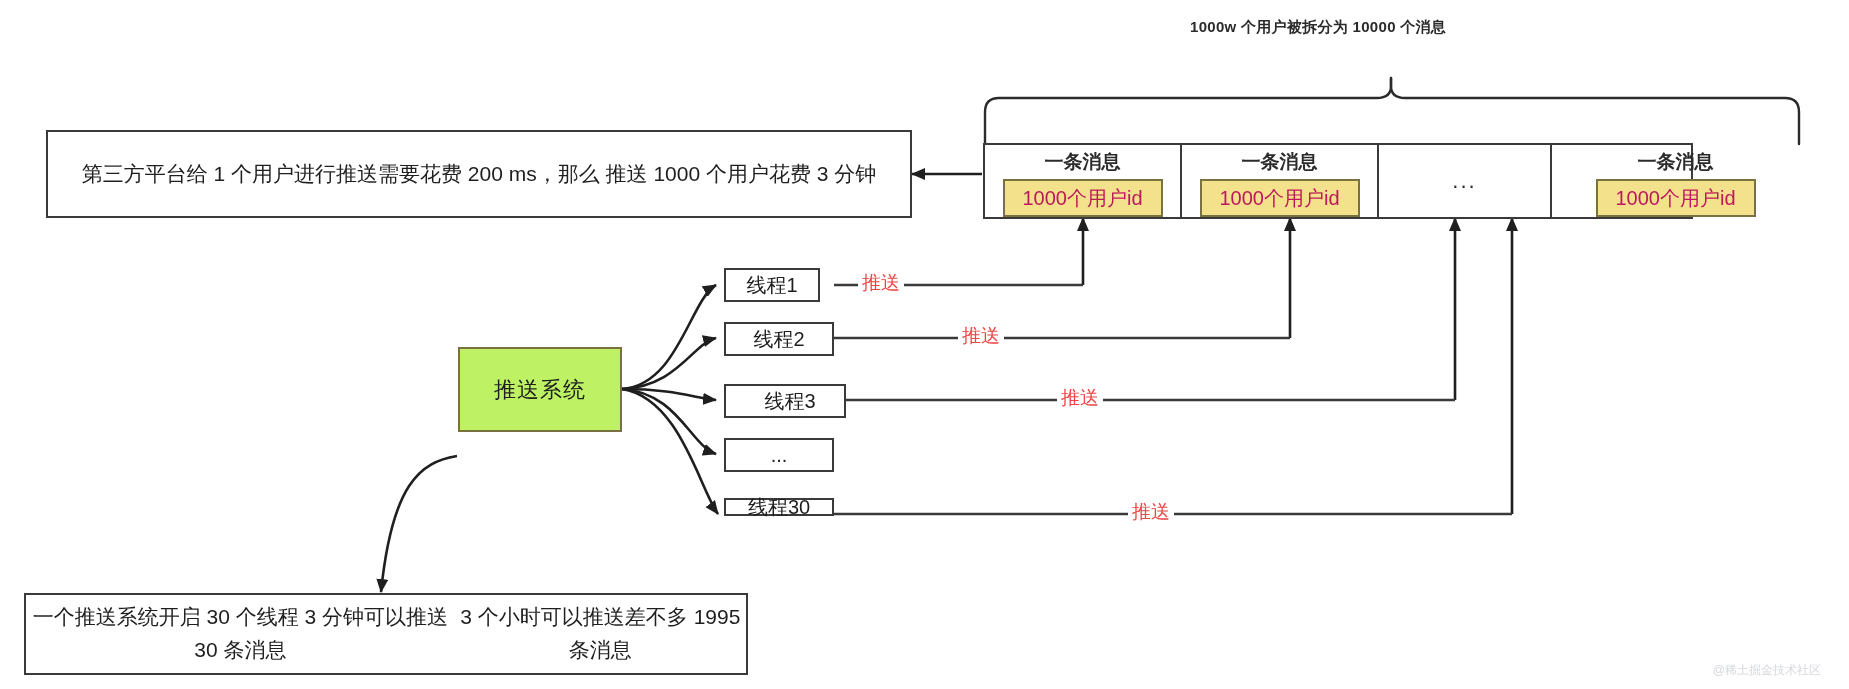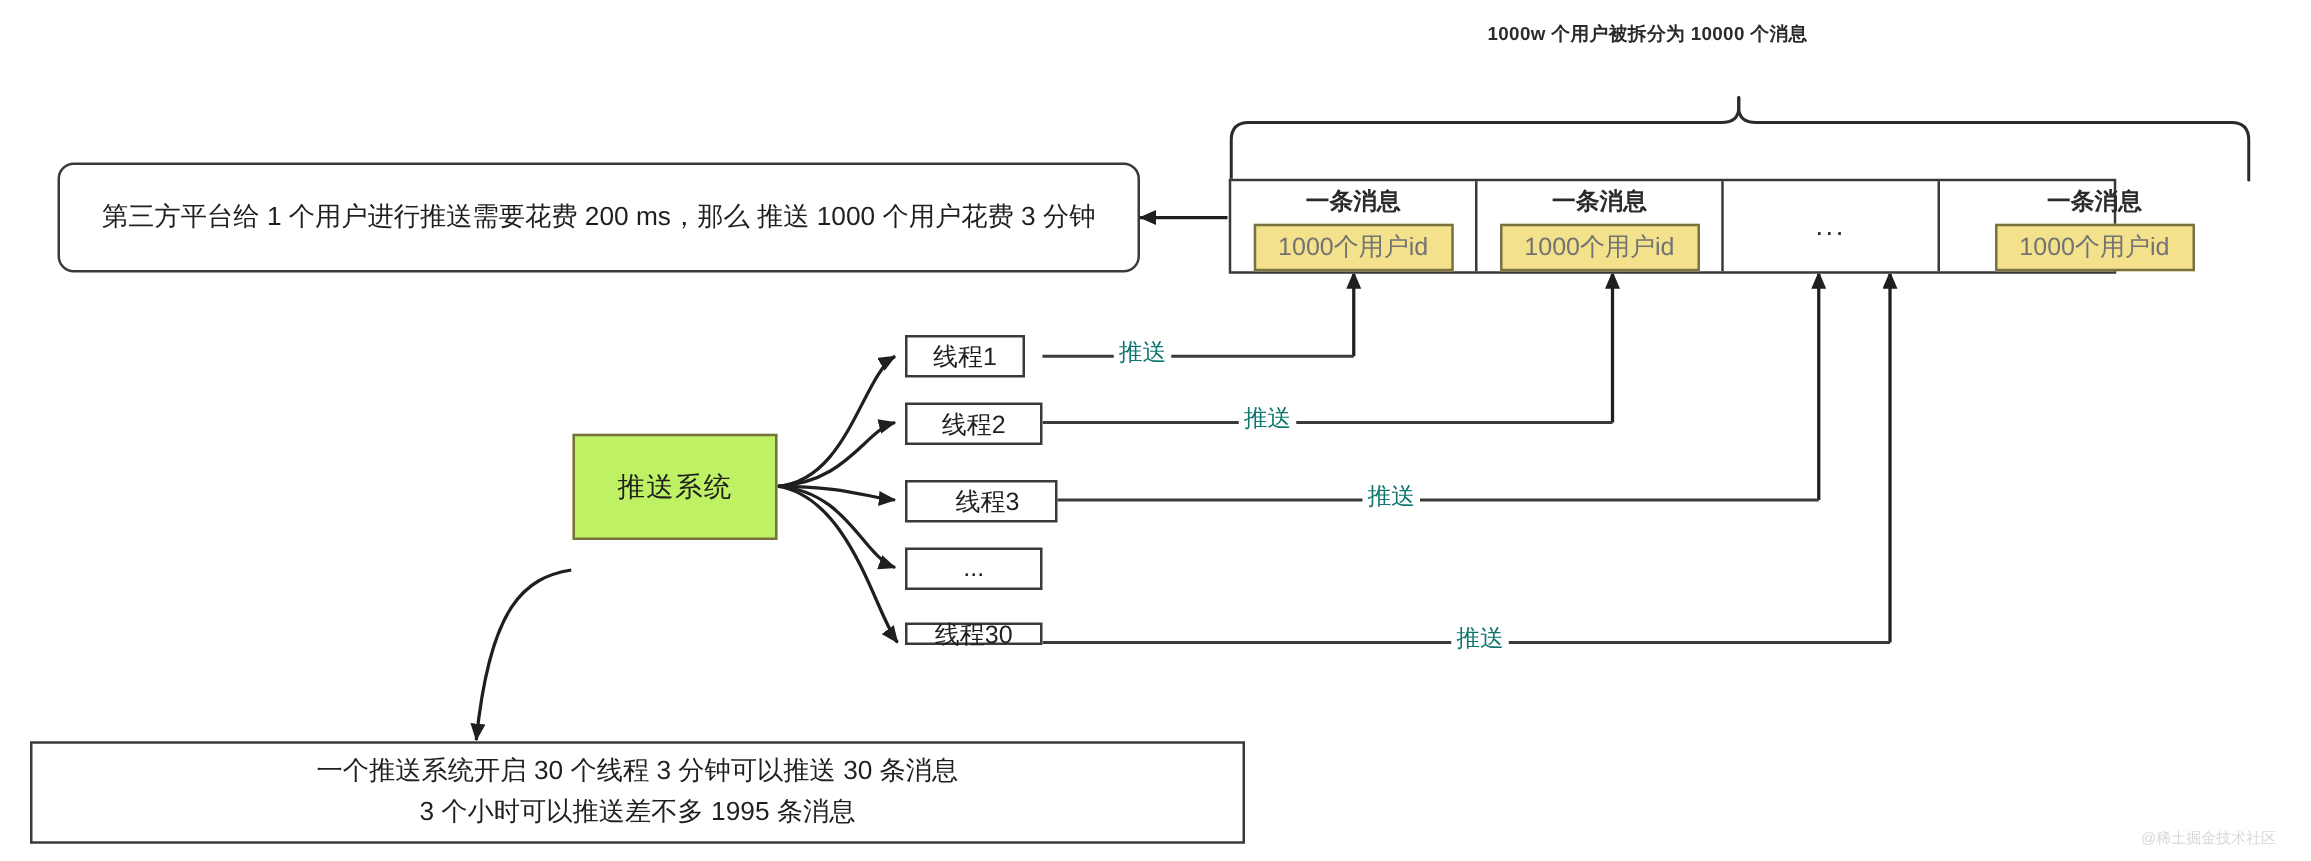--- a/index.html
+++ b/index.html
@@ -44,26 +44,25 @@
     position: absolute;
     font-size: 15px;
     font-weight: bold;
     color: #2b2b2b;
     white-space: nowrap;
     letter-spacing: 0.3px;
   }
   .edge-label {
     position: absolute;
     font-size: 19px;
-    color: #0f766e;
+    color: #ef4444;
     background: #ffffff;
     padding: 0 4px;
     white-space: nowrap;
     line-height: 1;
-    margin-left: 33px;
   }
   .msg-cell {
     position: absolute;
     box-sizing: border-box;
     border-right: 2px solid #3a3a3a;
     display: flex;
     flex-direction: column;
     align-items: center;
     justify-content: flex-start;
     padding-top: 6px;
@@ -74,21 +73,21 @@
     font-weight: bold;
     color: #2b2b2b;
     line-height: 1.2;
     margin-bottom: 5px;
   }
   .msg-chip {
     box-sizing: border-box;
     background: #f3e18c;
     border: 2px solid #7a7140;
     font-size: 20px;
-    color: #737373;
+    color: #be185d;
     display: flex;
     align-items: center;
     justify-content: center;
     line-height: 1;
   }
   .ellipsis-cell {
     font-size: 22px;
     color: #2b2b2b;
     letter-spacing: 2px;
     display: flex;
@@ -168,21 +167,21 @@
       <path d="M622,389 C676,389 694,398 716,400" marker-end="url(#arrowHead)"></path>
       <path d="M622,389 C678,393 690,445 716,454" marker-end="url(#arrowHead)"></path>
       <path d="M622,389 C680,398 700,490 718,514" marker-end="url(#arrowHead)"></path>
     </g>
 
     <g stroke="#1f1f1f" stroke-width="2.6" fill="none">
       <path d="M457,456 C420,462 392,484 381,592" marker-end="url(#arrowHead)"></path>
     </g>
   </svg>
 
-  <div class="box" style="left:46px; top:130px; width:866px; height:88px;border-radius:13px;">
+  <div class="box" style="left:46px; top:130px; width:866px; height:88px;">
     <div class="para">第三方平台给 1 个用户进行推送需要花费 200 ms，那么 推送 1000 个用户花费 3 分钟</div>
   </div>
 
   <div class="box" style="left:983px; top:143px; width:710px; height:76px; padding:12px; display:block;">
 
     <div class="msg-cell" style="left:0px; top:0px; width:197px; height:100%;">
       <div class="msg-head">一条消息</div>
       <div class="msg-chip" style="width:160px; height:38px;">1000个用户id</div>
     </div>
 
@@ -226,20 +225,20 @@
   </div>
 
   <div class="edge-label" style="left:858px; top:273px;">推送</div>
 
   <div class="edge-label" style="left:958px; top:326px;">推送</div>
 
   <div class="edge-label" style="left:1057px; top:388px;">推送</div>
 
   <div class="edge-label" style="left:1128px; top:502px;">推送</div>
 
-  <div class="box" style="left:24px; top:593px; width:972px; height:82px; flex-direction:column;">
+  <div class="box" style="left:24px; top:593px; width:724px; height:82px; flex-direction:row;">
     <div class="para">一个推送系统开启 30 个线程 3 分钟可以推送 30 条消息</div>
     <div class="para">3 个小时可以推送差不多 1995 条消息</div>
   </div>
 
   <div class="watermark">@稀土掘金技术社区</div>
 
 </div>
 
 </body></html>

